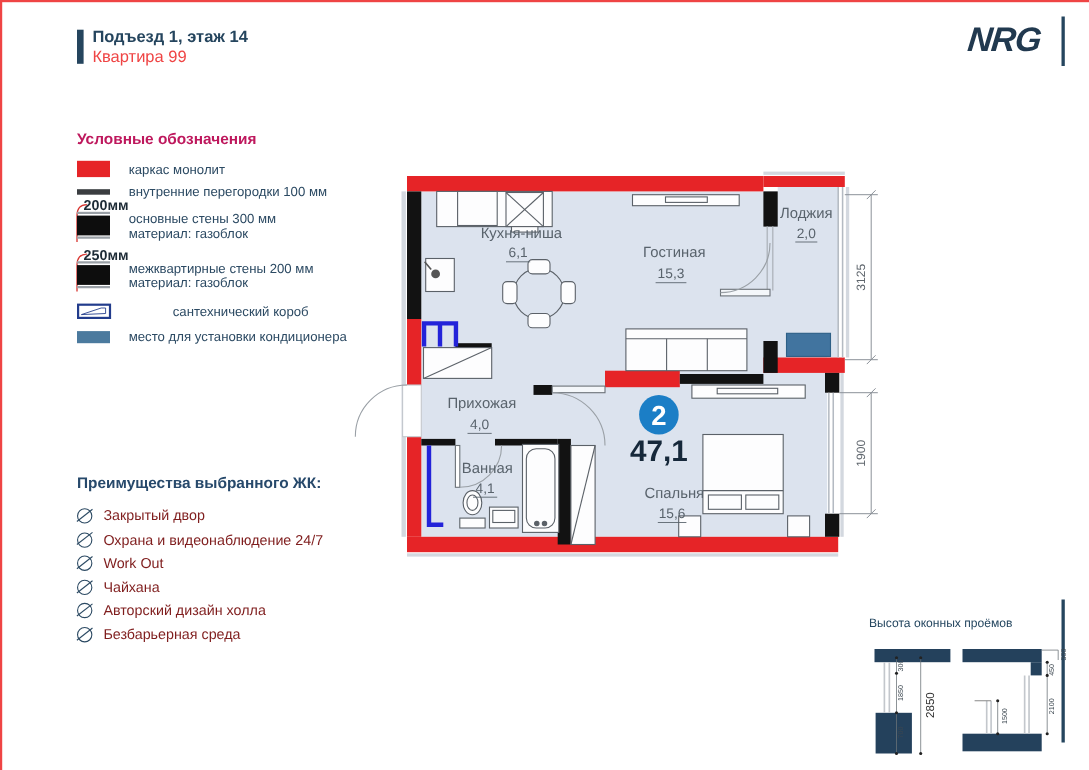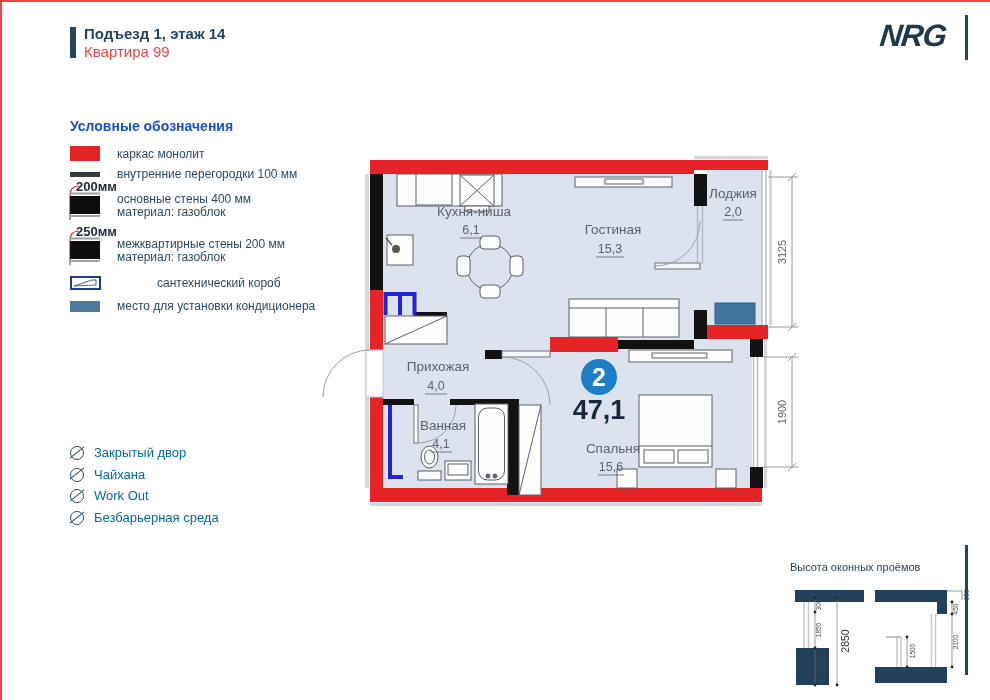--- a/index.html
+++ b/index.html
@@ -8,31 +8,31 @@
   
   .hdr-bar{position:absolute;left:68px;top:25px;width:6px;height:31px;background:#25455e;}
   .hdr-title{position:absolute;left:82px;top:23px;font-size:15px;font-weight:bold;color:#25455e;}
   .hdr-sub{position:absolute;left:82px;top:41px;font-size:15px;color:#ef4444;}
   .logo{position:absolute;left:878px;top:16px;font-size:31px;font-weight:bold;font-style:italic;
         letter-spacing:-1px;color:#21394f;transform:skewX(-6deg);}
   .logo-line{position:absolute;left:963px;top:13px;width:3px;height:45px;background:#25455e;}
   .right-line{position:absolute;left:963px;top:543px;width:3px;height:130px;background:#25455e;}
   
   .legend{position:absolute;left:68px;top:112px;width:300px;}
-  .legend h3{position:absolute;left:0;top:4px;margin:0;font-size:14px;color:#1d4ed8;}
+  .legend h3{position:absolute;left:0;top:4px;margin:0;font-size:14px;color:#be185d;}
   .lg-item{position:absolute;font-size:12px;line-height:13px;color:#2c4a63;}
   .lg-icon{position:absolute;left:0;}
   .lg-label{position:absolute;left:47px;white-space:nowrap;}
   .lg-tag{position:absolute;left:6px;font-size:13px;font-weight:bold;color:#1d2b36;}
   .tag-curve{position:absolute;left:-4px;}
   
   .features{position:absolute;left:68px;top:429px;width:300px;}
   .features h3{margin:0;font-size:14px;color:#27496b;}
   .features ul{list-style:none;margin:14px 0 0 0;padding:0;}
-  .features li{position:relative;padding-left:24px;margin-bottom:6.6px;font-size:13px;color:#0369a1;}
+  .features li{position:relative;padding-left:24px;margin-bottom:6.6px;font-size:13px;color:#7f1d1d;}
   .feat-icon{position:absolute;left:0;top:1px;width:12px;height:12px;border:1.5px solid #2c4a63;
              border-radius:50%;}
   .feat-icon::after{content:"";position:absolute;left:-3px;top:4.8px;width:18px;height:0;
              border-top:1.5px solid #2c4a63;transform:rotate(-38deg);}
   
   svg{font-family:"Liberation Sans",sans-serif;}
   .plan-svg{position:absolute;left:320px;top:150px;}
   .wh-title{position:absolute;left:788px;top:559px;font-size:11px;font-weight:normal;color:#254760;text-align:right;}
   .wh-svg{position:absolute;left:788px;top:582px;}
   .room-name{font-size:13.5px;fill:#59636c;}
@@ -72,21 +72,21 @@
     <div class="lg-item" style="top:66px;">
       <svg class="tag-curve" style="top:4px;" width="14" height="38">
         <path d="M13 2 Q4 2 4 12 L4 36" stroke="#d8342f" stroke-width="1.2" fill="none"></path>
         </svg>
       <span class="lg-tag" style="top:0;">200мм</span>
       <svg class="lg-icon" style="top:12px;" width="34" height="26">
         <line x1="0" y1="1.5" x2="30" y2="1.5" stroke="#9aa0a6" stroke-width="2"></line>
         <rect x="0" y="4" width="30" height="18" fill="#0d0d0d"></rect>
         <line x1="0" y1="24" x2="30" y2="24" stroke="#9aa0a6" stroke-width="2"></line>
         </svg>
-      <span class="lg-label" style="top:13px;">основные стены 400 мм</span>
+      <span class="lg-label" style="top:13px;">основные стены 300 мм</span>
       <span class="lg-label" style="top:26px;">материал: газоблок</span>
     </div>
 
     <div class="lg-item" style="top:111px;">
       <svg class="tag-curve" style="top:4px;" width="14" height="38">
         <path d="M13 2 Q4 2 4 12 L4 36" stroke="#d8342f" stroke-width="1.2" fill="none"></path>
         </svg>
       <span class="lg-tag" style="top:0;">250мм</span>
       <svg class="lg-icon" style="top:12px;" width="34" height="26">
         <line x1="0" y1="1.5" x2="30" y2="1.5" stroke="#9aa0a6" stroke-width="2"></line>
@@ -107,24 +107,27 @@
 
     <div class="lg-item" style="top:186px;">
       <svg class="lg-icon" width="34" height="13">
         <rect x="0" y="1" width="30" height="11" fill="#4b7a9e"></rect>
         </svg>
       <span class="lg-label" style="top:0;">место для установки кондиционера</span>
     </div>
   </div>
 
   <div class="features">
+    <h3>Преимущества выбранного ЖК:</h3>
     <ul>
       <li><span class="feat-icon"></span><span>Закрытый двор</span></li>
+      <li><span class="feat-icon"></span><span>Охрана и видеонаблюдение 24/7</span></li>
+      <li><span class="feat-icon"></span><span>Work Out</span></li>
       <li><span class="feat-icon"></span><span>Чайхана</span></li>
-      <li><span class="feat-icon"></span><span>Work Out</span></li>
+      <li><span class="feat-icon"></span><span>Авторский дизайн холла</span></li>
       <li><span class="feat-icon"></span><span>Безбарьерная среда</span></li>
     </ul>
   </div>
 
   <svg class="plan-svg" width="490" height="365" viewBox="0 0 490 365">
 
     <rect x="61" y="22" width="369" height="314" fill="#dce3ee"></rect>
     <rect x="385" y="18" width="55" height="155" fill="#dce3ee"></rect>
 
     <g fill="#d3d8df">

